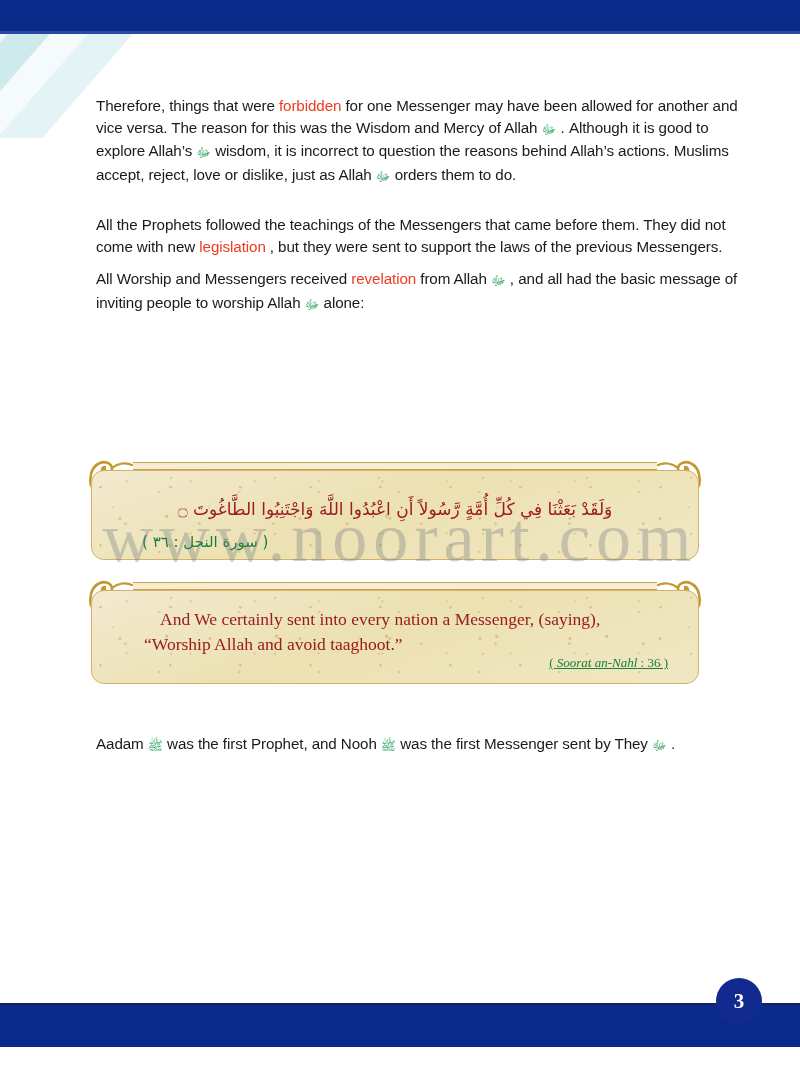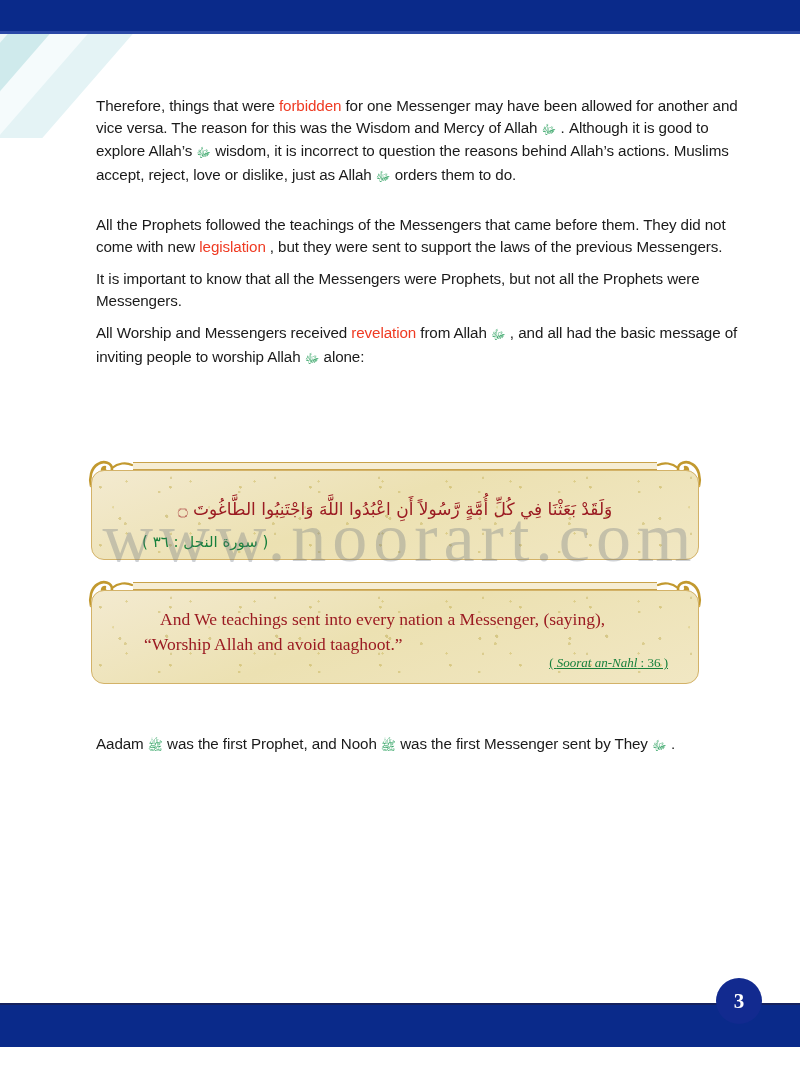--- a/index.html
+++ b/index.html
@@ -236,21 +236,20 @@
     <div class="stripe" style="left:154px;  background:#f5fbfc;"></div>
     <div class="stripe" style="left:192px; width:34px; background:#e4f3f5;"></div>
   </div>
 
   <div class="content">
 
     <p class="para gap-big"><span>Therefore, things that were </span><span class="kw">forbidden</span><span> for one Messenger may have been allowed for another and vice versa. The reason for this was the Wisdom and Mercy of Allah </span><span class="hon">ﷻ</span><span> . Although it is good to explore Allah’s </span><span class="hon">ﷻ</span><span> wisdom, it is incorrect to question the reasons behind Allah’s actions. Muslims accept, reject, love or dislike, just as Allah </span><span class="hon">ﷻ</span><span> orders them to do.</span></p>
 
     <p class="para gap-mid"><span>All the Prophets followed the teachings of the Messengers that came before them. They did not come with new </span><span class="kw">legislation</span><span> , but they were sent to support the laws of the previous Messengers.</span></p>
 
-    <p class="para gap-mid">It is important to know that all the Messengers were Prophets, but not all the Prophets were Messengers.</p>
 
     <p class="para"><span>All Worship and Messengers received </span><span class="kw">revelation</span><span> from Allah </span><span class="hon">ﷻ</span><span> , and all had the basic message of inviting people to worship Allah </span><span class="hon">ﷻ</span><span> alone:</span></p>
 
   </div>
 
   <div class="quote-block" id="verse-block">
     <div class="rule-row">
       <div class="rule-lines"></div>
       <div class="orn left">
         <svg viewBox="0 0 46 34" width="46" height="34">
@@ -290,21 +289,21 @@
         <svg viewBox="0 0 46 34" width="46" height="34">
           <path d="M4 30 C2 22 4 12 11 8 C17 4 25 7 25 13 C25 18 19 20 16 17 C14 15 15 11 18 11" fill="none" stroke="#c2992f" stroke-width="2.6" stroke-linecap="round"></path>
           <path d="M25 12 C31 7 39 6 45 9" fill="none" stroke="#c2992f" stroke-width="2.2" stroke-linecap="round"></path>
           <path d="M4 30 C10 29 15 26 18 22" fill="none" stroke="#d9b558" stroke-width="2" stroke-linecap="round"></path>
           <circle cx="17" cy="14" r="2.4" fill="#c2992f"></circle>
         </svg>
       </div>
     </div>
     <div class="panel" id="translation-panel">
       <div class="trans-wrap">
-        <div class="trans-line trans-line-1">And We teachings sent into every nation a Messenger, (saying),</div>
+        <div class="trans-line trans-line-1">And We certainly sent into every nation a Messenger, (saying),</div>
         <div class="trans-line">“Worship Allah and avoid taaghoot.”</div>
       </div>
       <div class="trans-ref"><span>( </span><i>Soorat an-Nahl</i><span> : 36 )</span></div>
     </div>
   </div>
 
   <div class="watermark">www.noorart.com</div>
 
   <div class="content" style="top:733px;">
 

